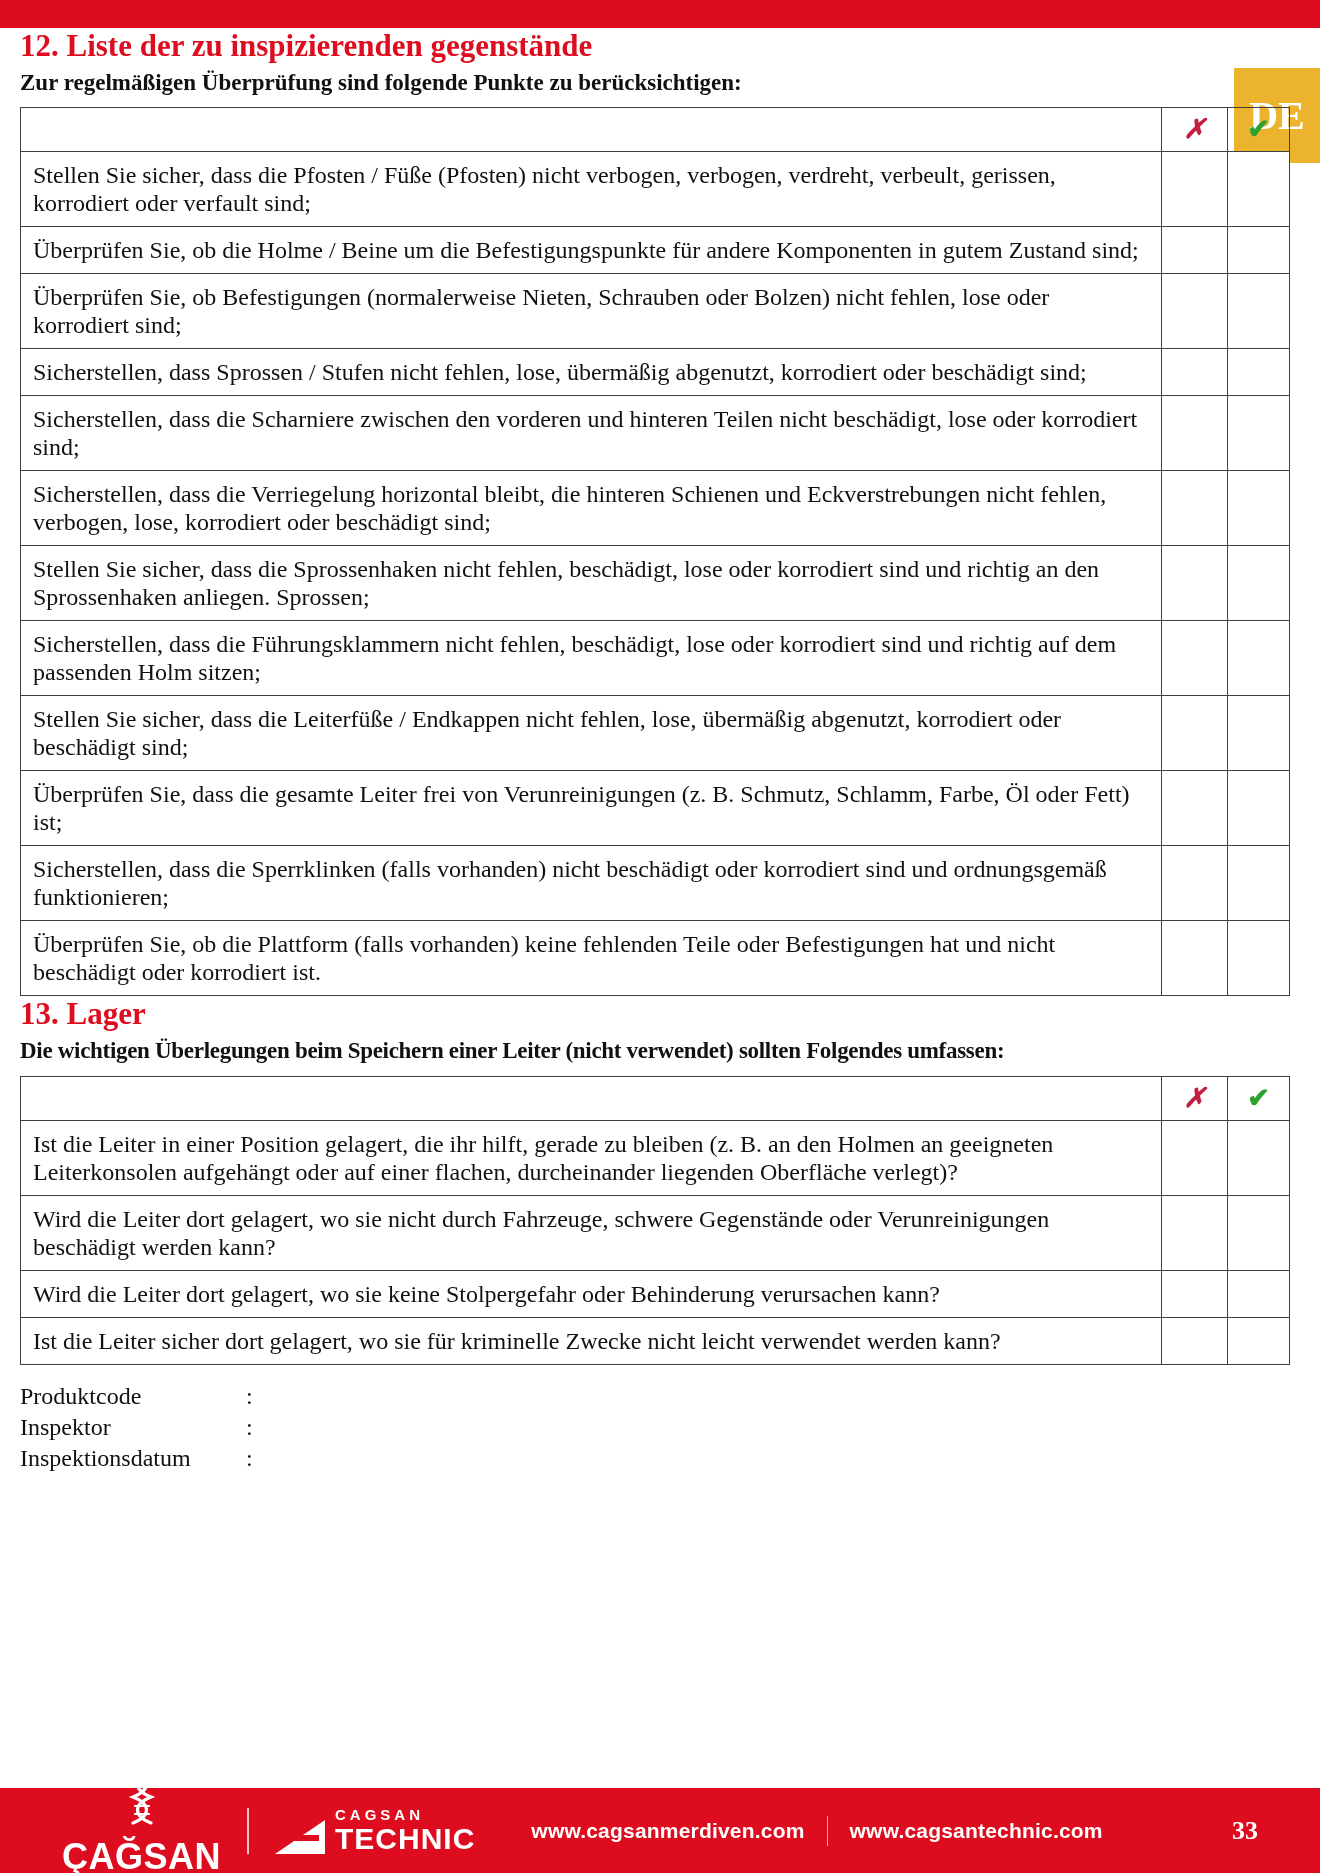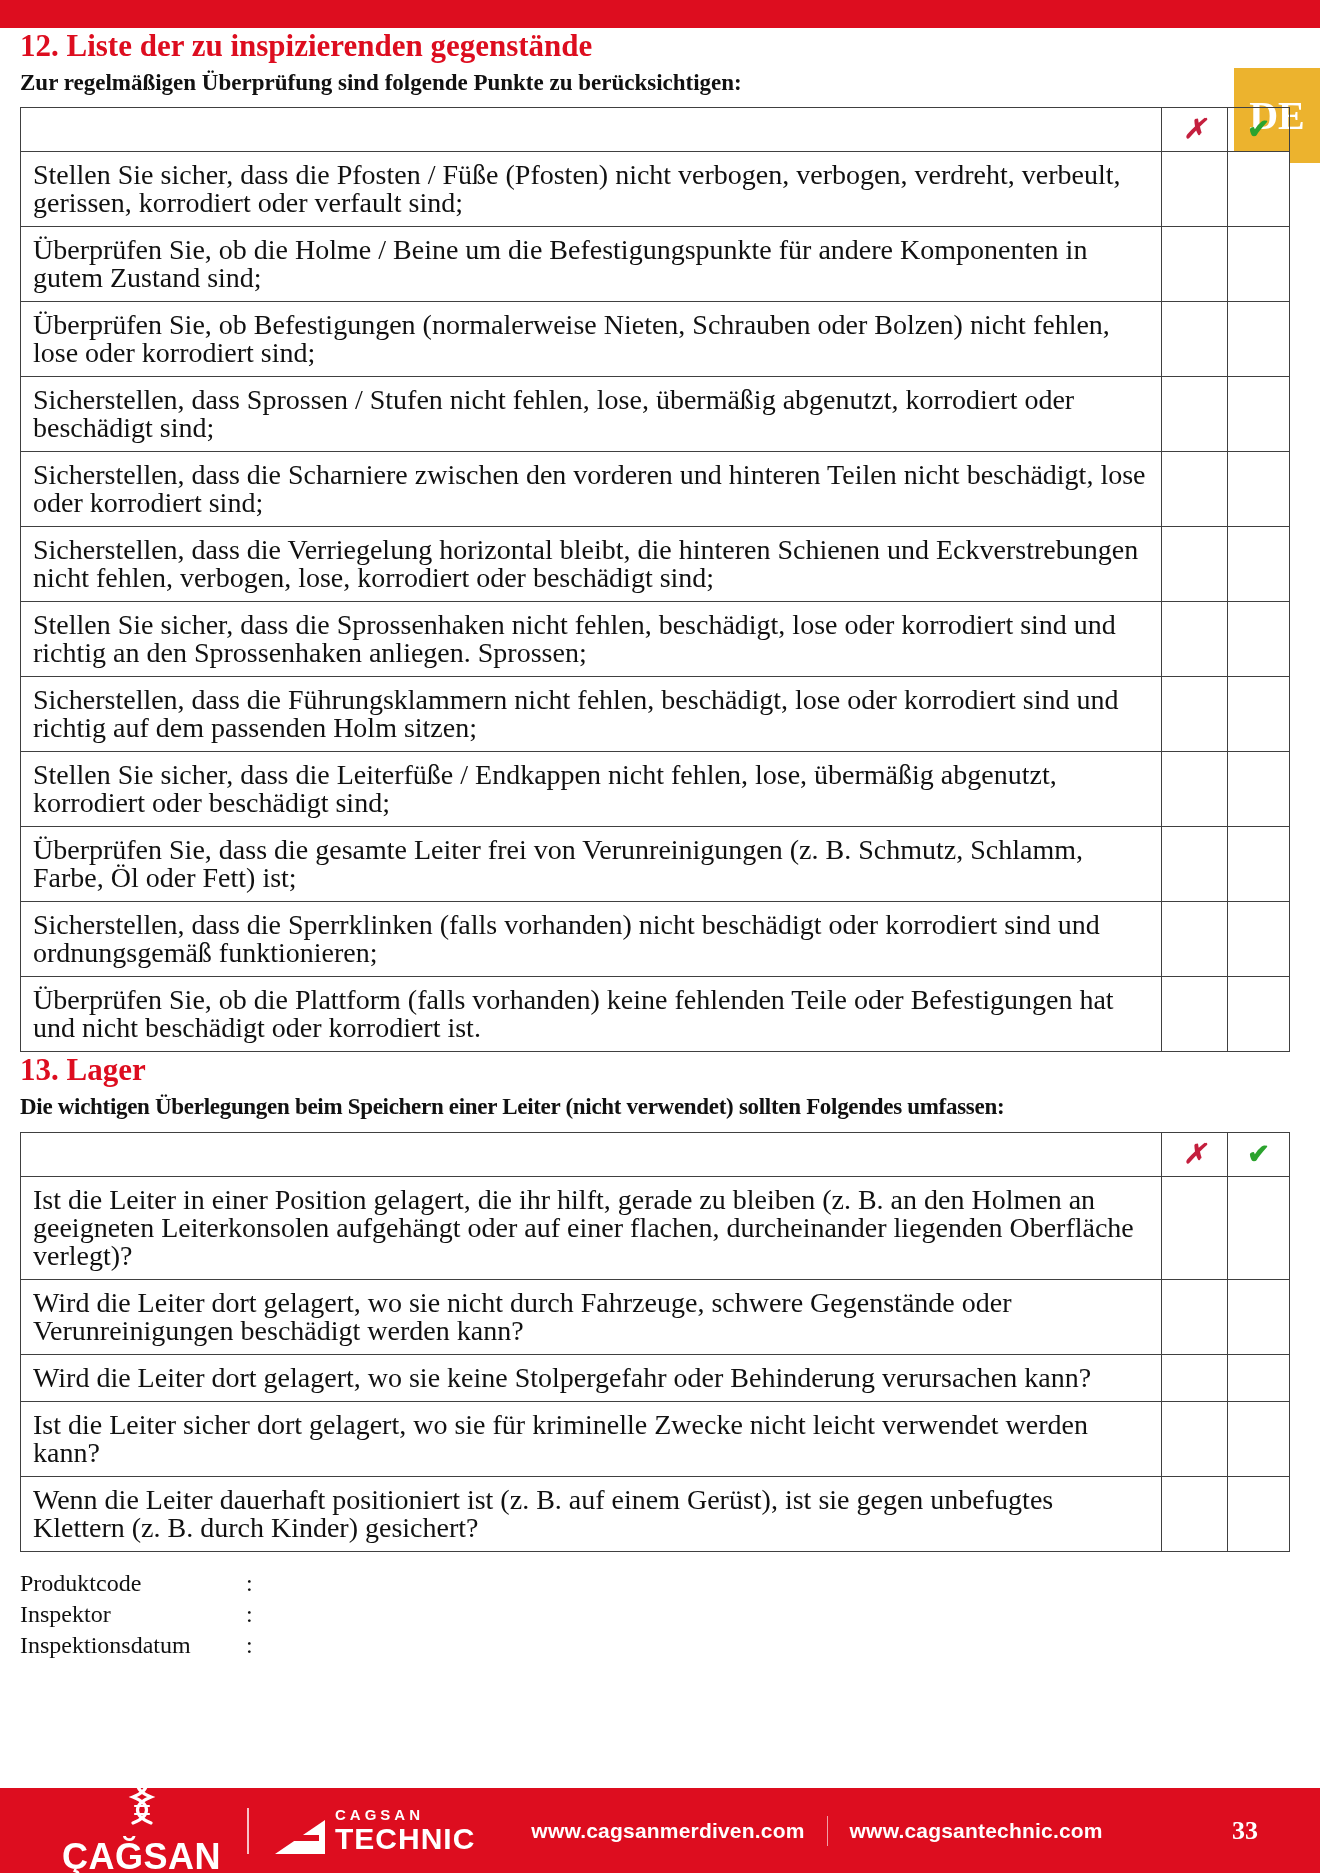--- a/index.html
+++ b/index.html
@@ -40,21 +40,21 @@
   table.check-table col.c-txt{width:auto;}
   table.check-table col.c-fail{width:66px;}
   table.check-table col.c-pass{width:62px;}
   table.check-table th,table.check-table td{
     border:1.5px solid var(--border);vertical-align:middle;
   }
   th.mark{height:44px;text-align:center;font-size:27px;line-height:1;}
   th.mark.cross{color:var(--cross-red);font-style:italic;font-weight:bold;}
   th.mark.check{color:var(--check-green);font-weight:bold;}
   td.txt{
-    padding:9px 12px;font-size:28px;line-height:28px;text-align:left;
+    padding:9px 12px;font-size:24px;line-height:28px;text-align:left;
   }
   td.cb{background:#fff;}
   .fields{margin-top:16px;font-size:24px;}
   .field{display:flex;line-height:31px;}
   .flabel{width:226px;}
   .fcolon{width:20px;}
   footer.bottombar{
     position:absolute;bottom:0;left:0;right:0;height:85px;
     background:var(--accent-red);color:#fff;
     display:flex;align-items:center;padding:0 62px;
@@ -200,25 +200,20 @@
         <tr>
           <td class="txt">Wird die Leiter dort gelagert, wo sie keine Stolpergefahr oder Behinderung verursachen kann?</td>
           <td class="cb"></td>
           <td class="cb"></td>
         </tr>
         <tr>
           <td class="txt">Ist die Leiter sicher dort gelagert, wo sie für kriminelle Zwecke nicht leicht verwendet werden kann?</td>
           <td class="cb"></td>
           <td class="cb"></td>
         </tr>
-        <tr>
-          <td class="txt">Wenn die Leiter dauerhaft positioniert ist (z. B. auf einem Gerüst), ist sie gegen unbefugtes Klettern (z. B. durch Kinder) gesichert?</td>
-          <td class="cb"></td>
-          <td class="cb"></td>
-        </tr>
       </tbody>
     </table>
 
     <div class="fields">
       <div class="field">
         <span class="flabel">Produktcode</span>
         <span class="fcolon">:</span>
         <span class="fvalue"></span>
       </div>
       <div class="field">

